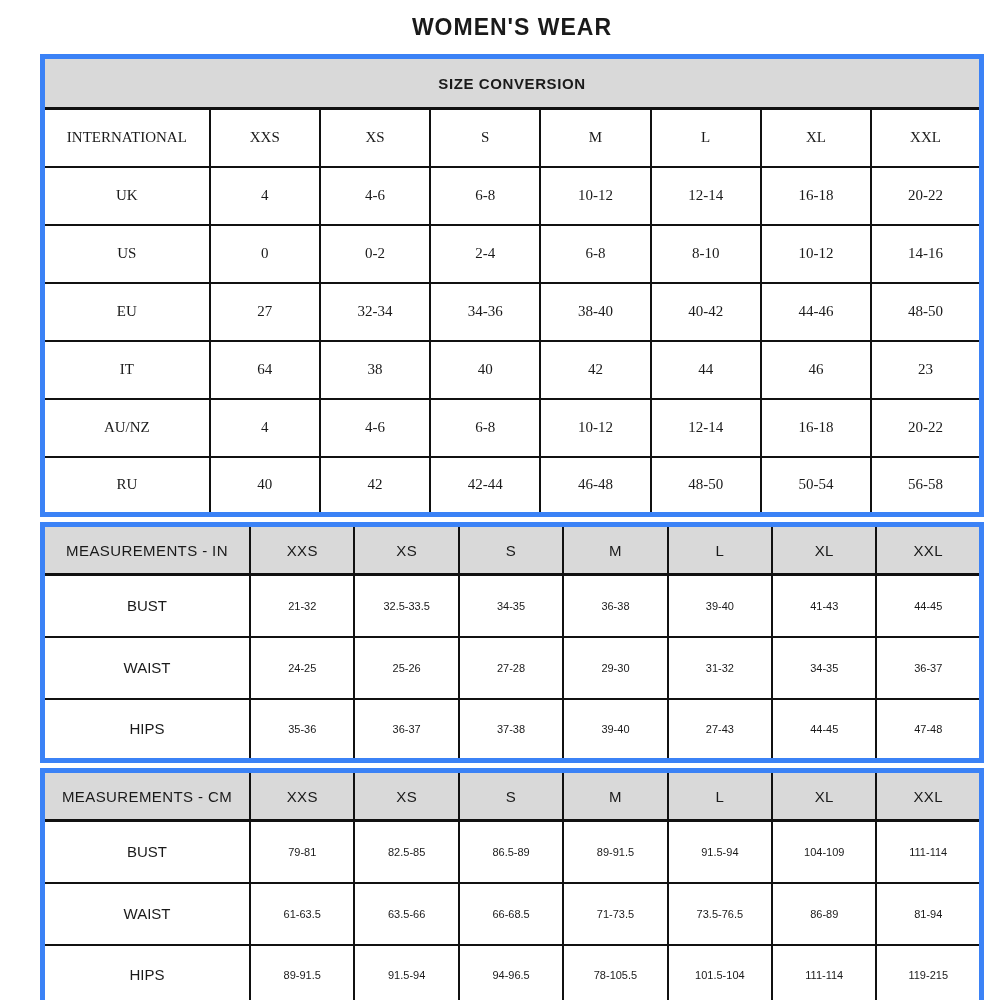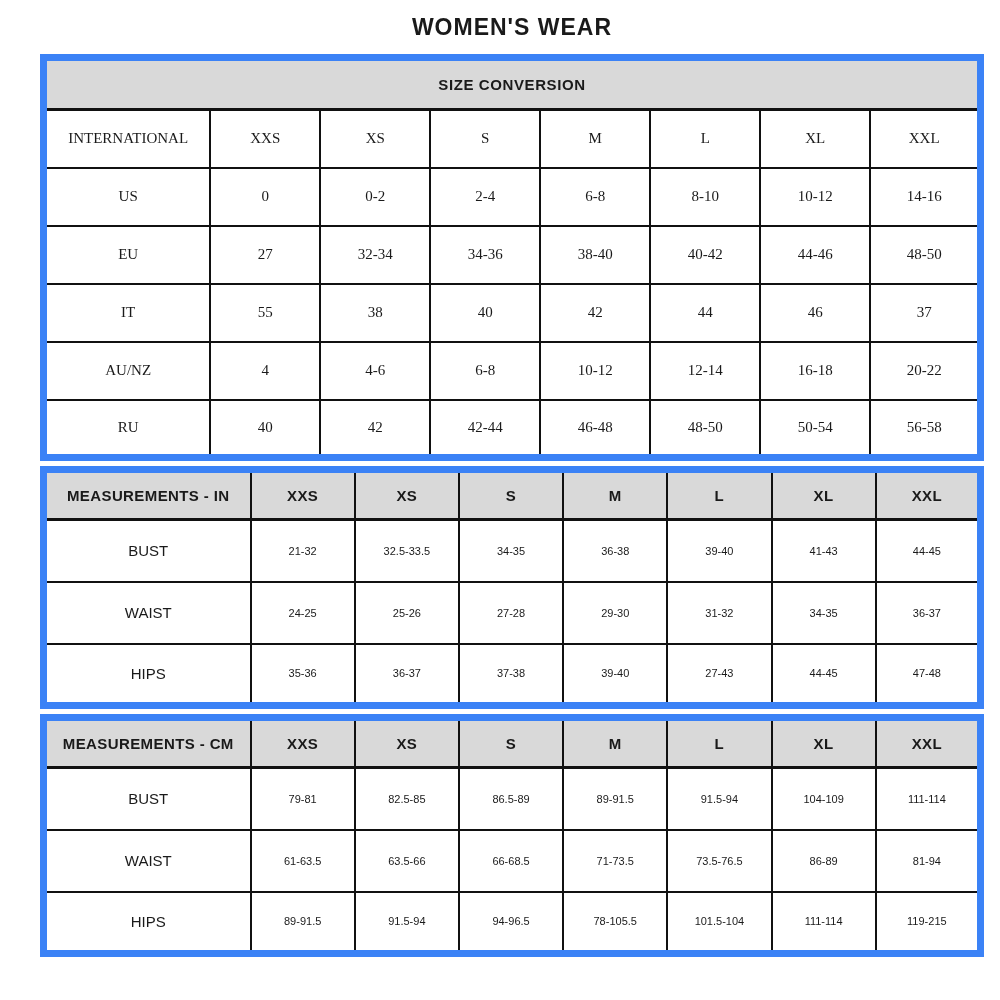--- a/index.html
+++ b/index.html
@@ -19,21 +19,21 @@
     text-align: center;
     font-size: 23px;
     font-weight: 700;
     letter-spacing: 1px;
     margin-bottom: 13px;
   }
   table {
     width: 100%;
     border-collapse: collapse;
     table-layout: fixed;
-    border: 7px solid #3b82f6;
+    border: 5px solid #3b82f6;
   }
   th, td {
     border: 2px solid #111111;
     text-align: center;
     vertical-align: middle;
     font-weight: 400;
     font-size: 15px;
   }
   
   .t-conversion .banner-row th {
@@ -43,21 +43,21 @@
     font-size: 15px;
     letter-spacing: 0.6px;
     border-bottom: 3px solid #111111;
   }
   .t-conversion tr.body-row { height: 58px; font-family: Liberation Serif, serif; }
   
   .t-measure { margin-top: 5px; }
   .t-measure thead th {
     background: #d9d9d9;
     height: 50px;
-    font-weight: 700;
+    font-weight: 400;
     font-size: 15px;
     letter-spacing: 0.4px;
     border-bottom: 3px solid #111111;
   }
   .t-measure tbody tr { height: 62px; }
   .t-measure td.val { font-size: 11px; }
 </style>
 </head>
 <body>
 
@@ -86,20 +86,30 @@
         <th>XS</th>
         <th>S</th>
         <th>M</th>
         <th>L</th>
         <th>XL</th>
         <th>XXL</th>
       </tr>
     </thead>
     <tbody>
       <tr class="body-row">
+        <td>UK</td>
+        <td>4</td>
+        <td>4-6</td>
+        <td>6-8</td>
+        <td>10-12</td>
+        <td>12-14</td>
+        <td>16-18</td>
+        <td>20-22</td>
+      </tr>
+      <tr class="body-row">
         <td>US</td>
         <td>0</td>
         <td>0-2</td>
         <td>2-4</td>
         <td>6-8</td>
         <td>8-10</td>
         <td>10-12</td>
         <td>14-16</td>
       </tr>
       <tr class="body-row">
@@ -107,27 +117,27 @@
         <td>27</td>
         <td>32-34</td>
         <td>34-36</td>
         <td>38-40</td>
         <td>40-42</td>
         <td>44-46</td>
         <td>48-50</td>
       </tr>
       <tr class="body-row">
         <td>IT</td>
-        <td>55</td>
+        <td>64</td>
         <td>38</td>
         <td>40</td>
         <td>42</td>
         <td>44</td>
         <td>46</td>
-        <td>37</td>
+        <td>23</td>
       </tr>
       <tr class="body-row">
         <td>AU/NZ</td>
         <td>4</td>
         <td>4-6</td>
         <td>6-8</td>
         <td>10-12</td>
         <td>12-14</td>
         <td>16-18</td>
         <td>20-22</td>

